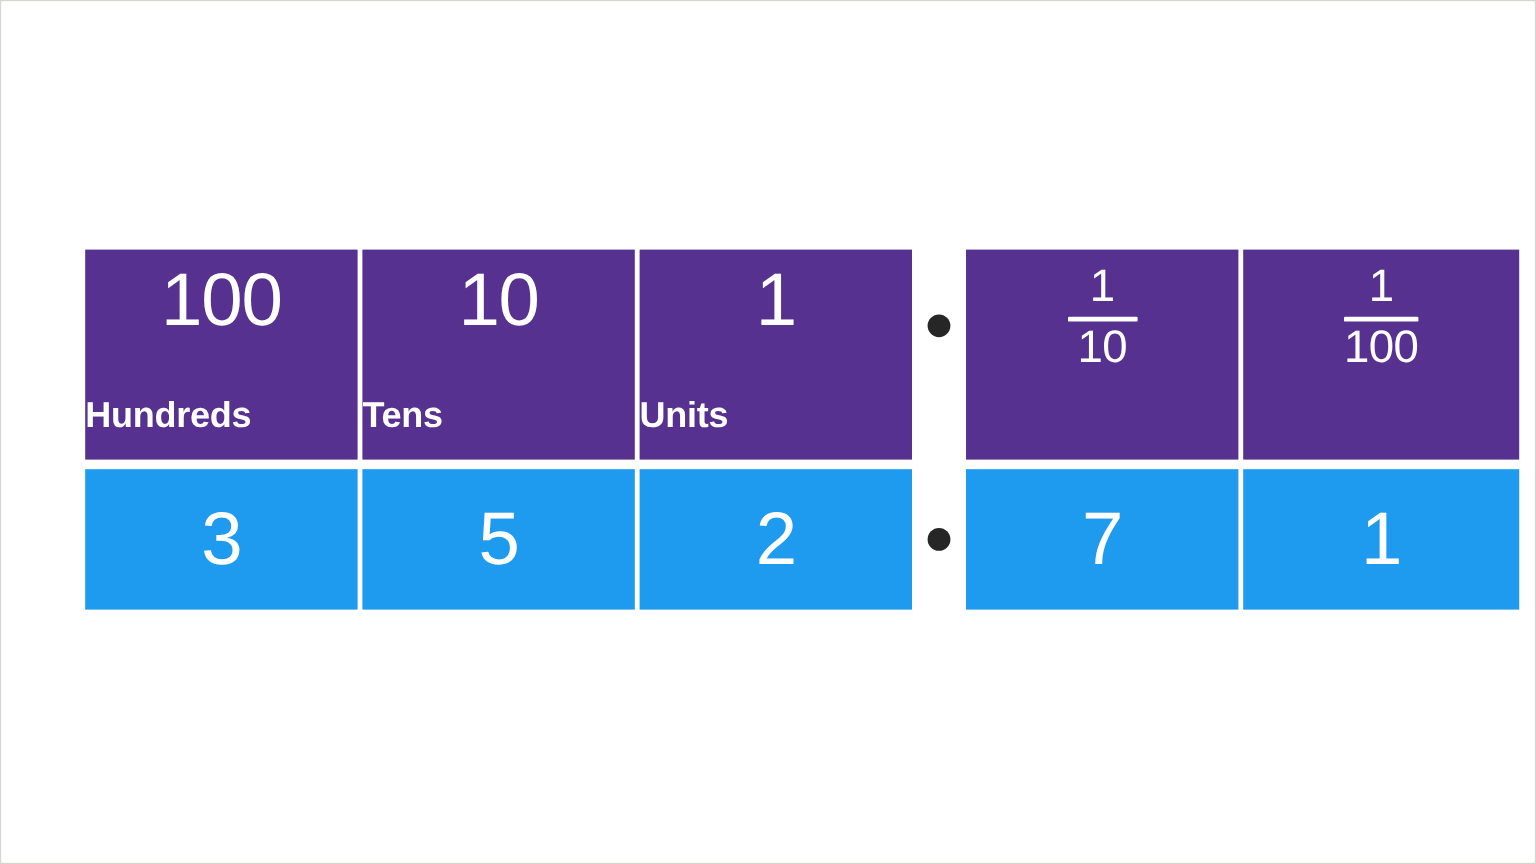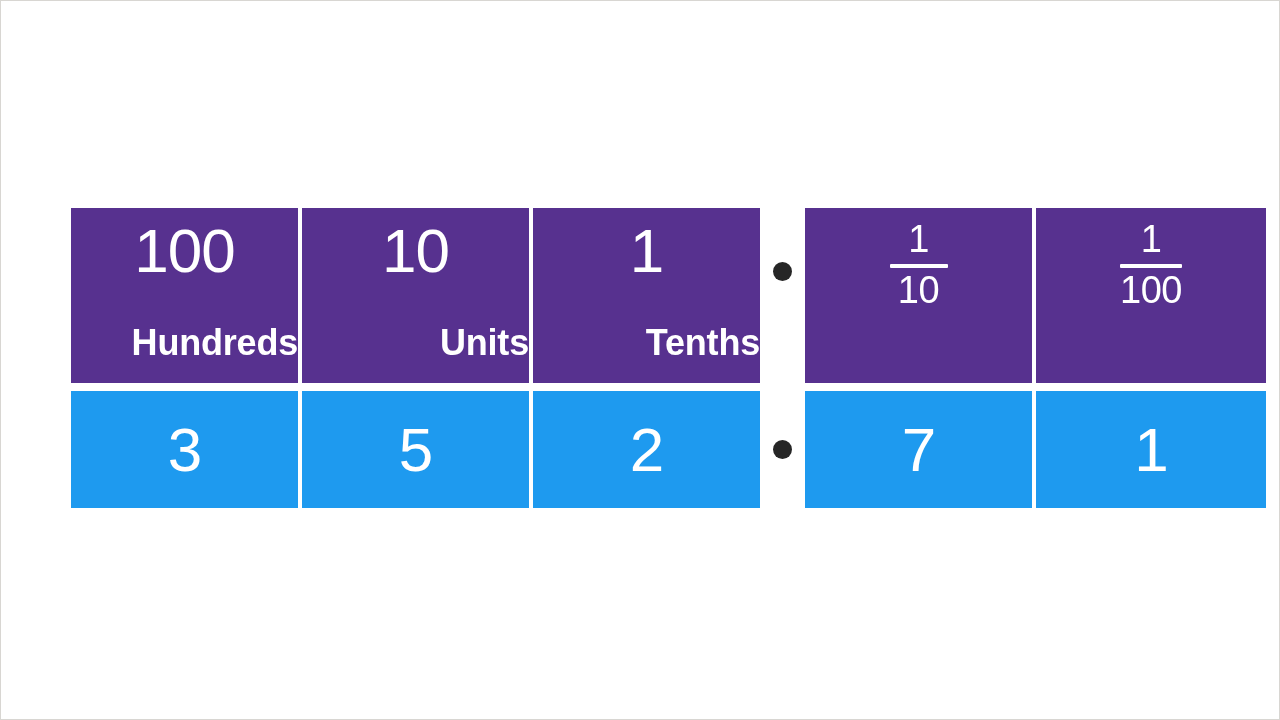--- a/index.html
+++ b/index.html
@@ -126,22 +126,22 @@
     margin: 4px 0 3px 0;
     align-self: stretch;
     min-width: 58px;
   }
 
   .place-label {
     position: absolute;
     bottom: 19px;
     left: 0;
     right: 0;
-    text-align: right;
-    font-size: 36px;
+    text-align: left;
+    font-size: 30px;
     font-weight: bold;
     letter-spacing: -0.2px;
     white-space: nowrap;
   }
 
   .digit {
     font-size: 62px;
     font-weight: 400;
     line-height: 1;
     letter-spacing: -1px;
@@ -158,26 +158,26 @@
 
       <div class="group">
 
         <div class="cell header-cell col-hundreds">
           <span class="place-value">100</span>
           <span class="place-label">Hundreds</span>
         </div>
 
         <div class="cell header-cell col-tens">
           <span class="place-value">10</span>
-          <span class="place-label">Units</span>
+          <span class="place-label">Tens</span>
         </div>
 
         <div class="cell header-cell col-units">
           <span class="place-value">1</span>
-          <span class="place-label">Tenths</span>
+          <span class="place-label">Units</span>
         </div>
 
       </div>
 
       <div class="decimal-spacer">
         <span class="decimal-dot"></span>
       </div>
 
       <div class="group">
 

